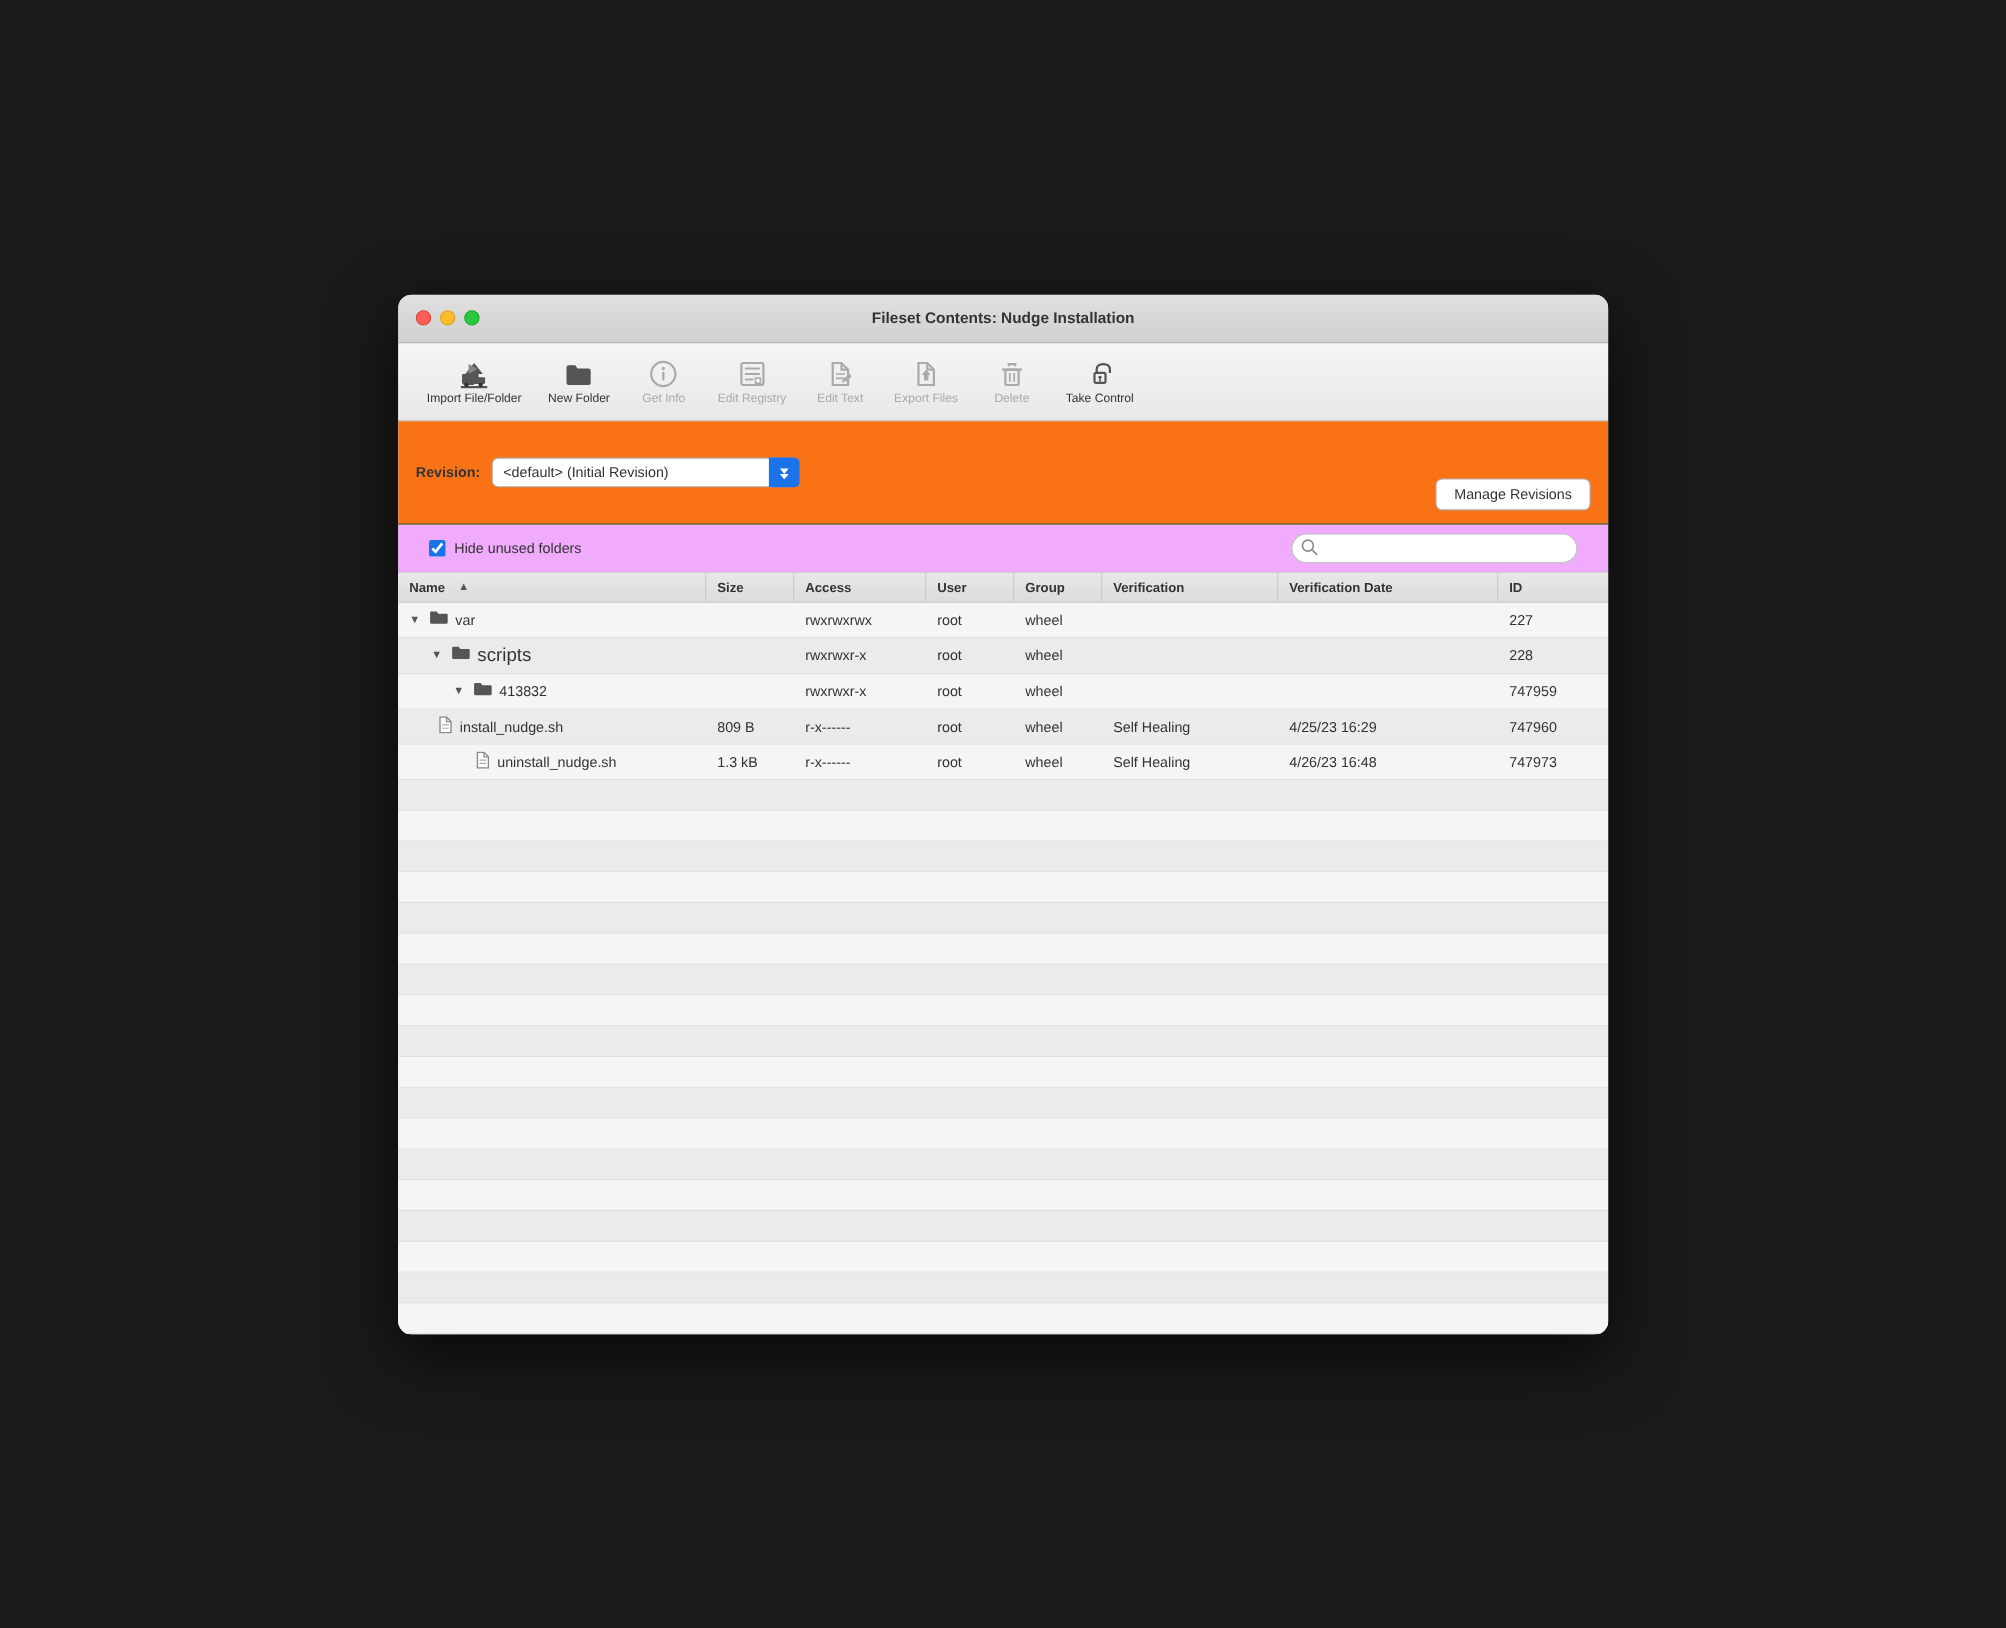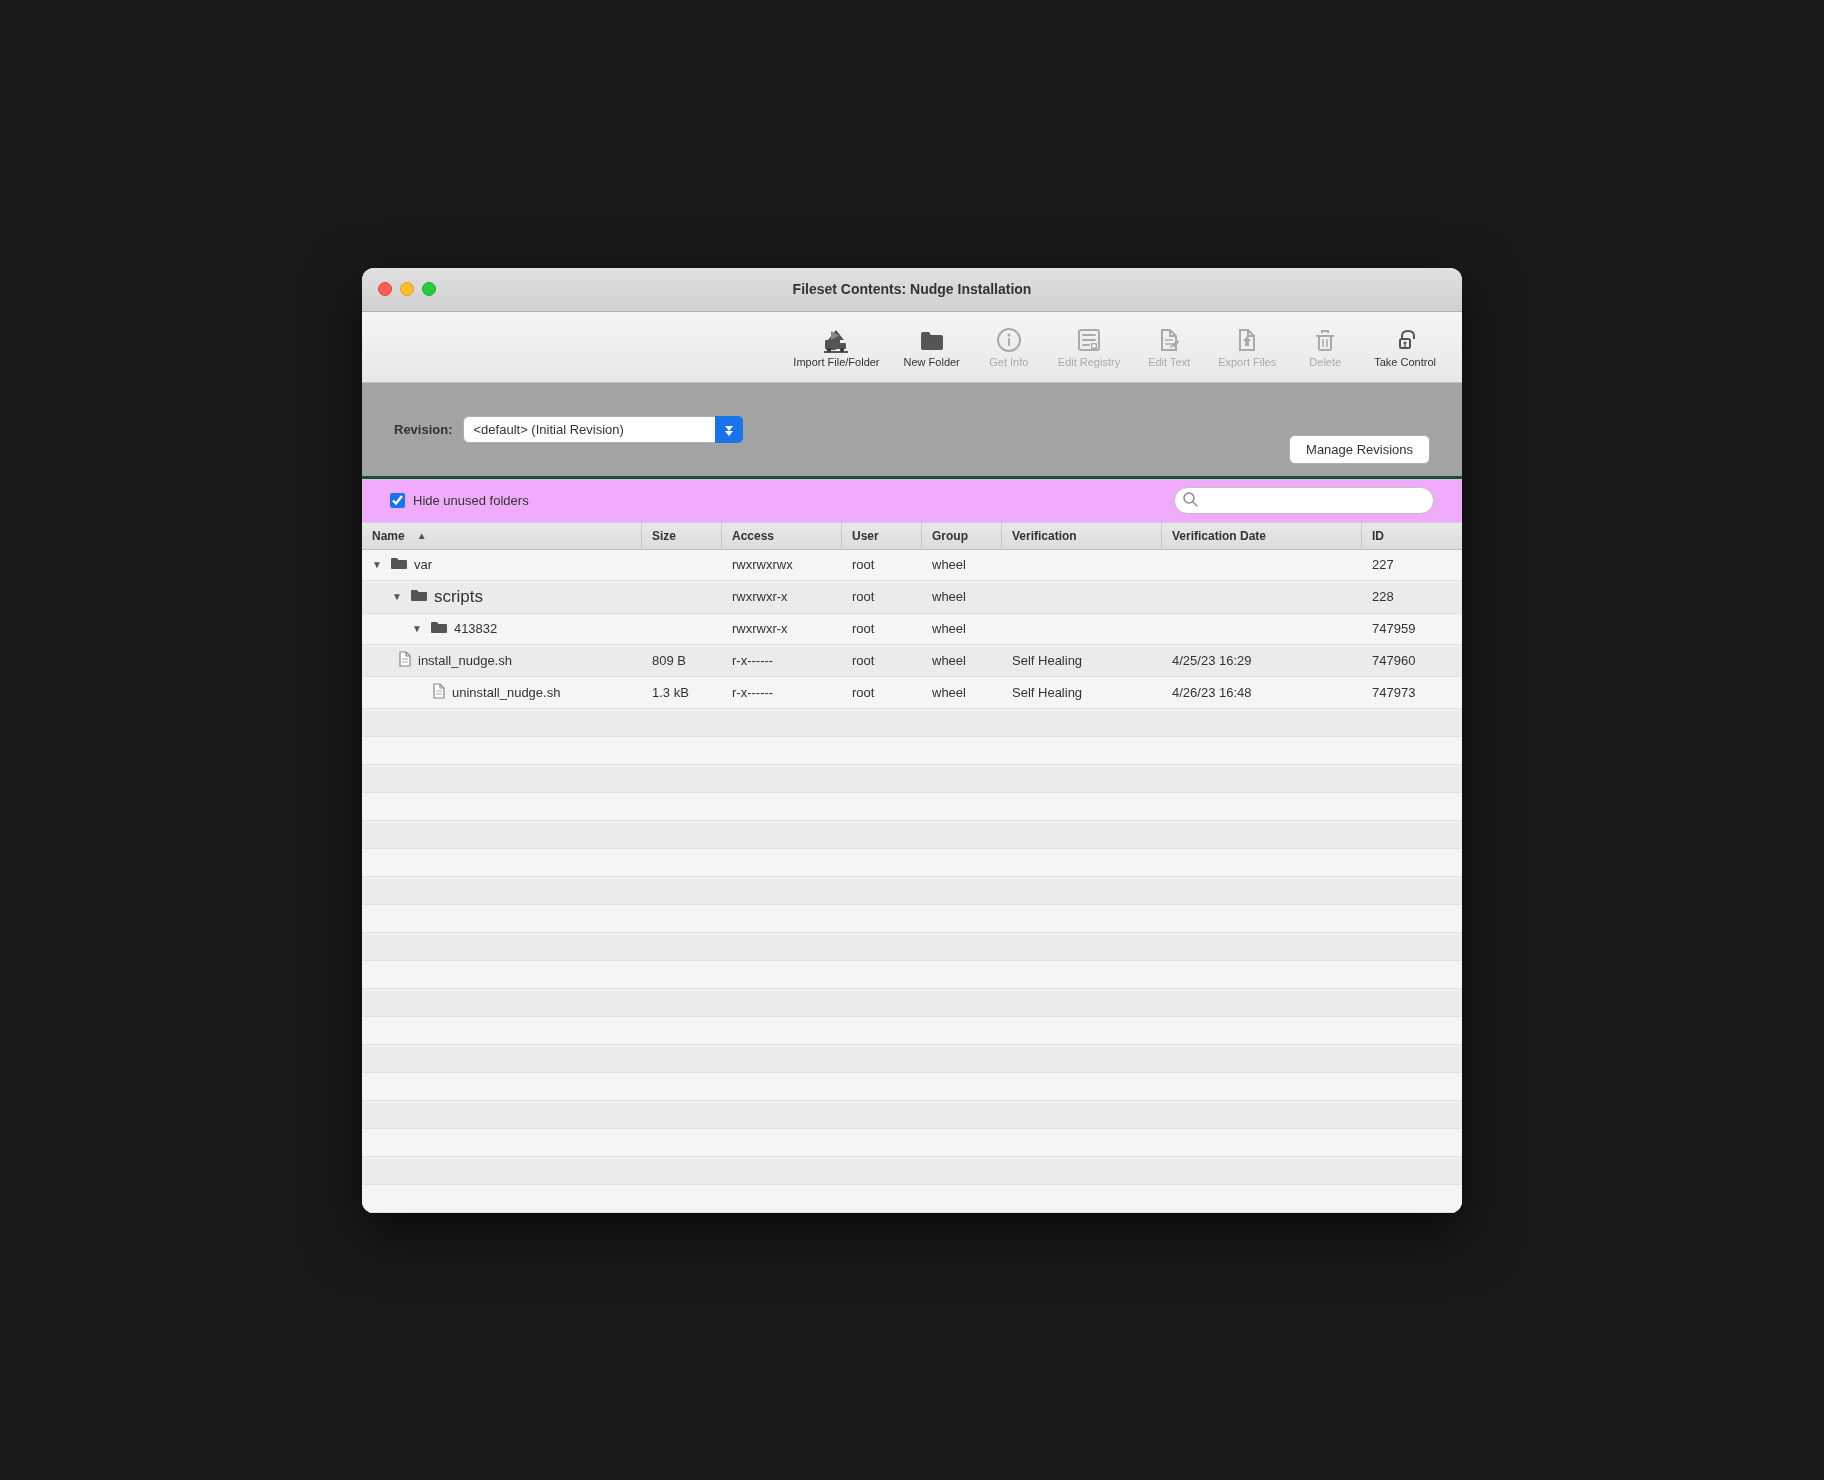--- a/index.html
+++ b/index.html
@@ -48,21 +48,20 @@
       font-weight: 600;
       color: #333;
     }
     .toolbar {
       background: linear-gradient(to bottom, #f5f5f5, #e8e8e8);
       border-bottom: 1px solid #c0c0c0;
       padding: 8px 16px;
       display: flex;
       gap: 4px;
       align-items: center;
-      justify-content: flex-end;
     }
     .toolbar-item {
       display: flex;
       flex-direction: column;
       align-items: center;
       padding: 6px 10px;
       border-radius: 6px;
       cursor: pointer;
       min-width: 70px;
     }
@@ -81,26 +80,26 @@
     .toolbar-item .label {
       font-size: 11px;
       color: #333;
       text-align: center;
       white-space: nowrap;
     }
     .toolbar-item.disabled .label {
       color: #aaa;
     }
     .revision-bar {
-      background: #a3a3a3;
-      padding: 12px 32px;
+      background: #f97316;
+      padding: 12px 16px;
       display: flex;
       align-items: center;
       justify-content: space-between;
-      border-bottom: 3px solid #14532d;
+      border-bottom: 1px solid #14532d;
     }
     .revision-left {
       display: flex;
       align-items: center;
       gap: 10px;
     }
     .revision-label {
       font-size: 13px;
       font-weight: 700;
       color: #333;

